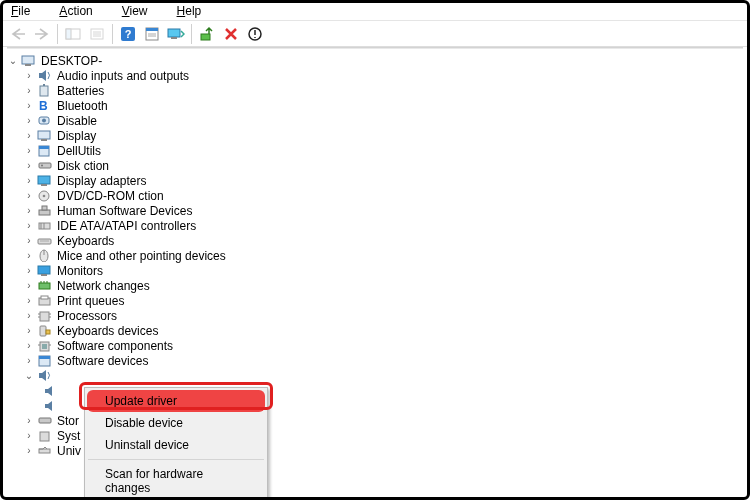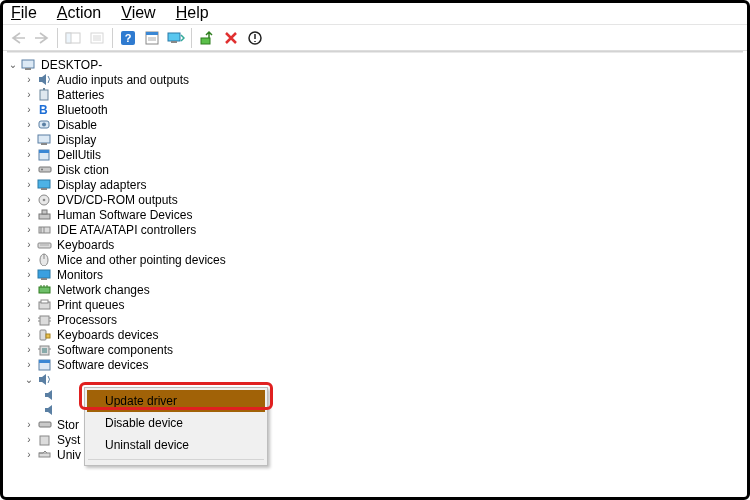--- a/index.html
+++ b/index.html
@@ -13,23 +13,23 @@
     border: 3px solid #000;
     border-radius: 6px;
     position: relative;
     overflow: hidden;
     color: #000;
   }
 
   
   .menubar {
     display: flex;
-    gap: 20px;
+    gap: 29px;
     padding: 1px 8px 2px 8px;
-    font-size: 16px;
+    font-size: 12px;
     border-bottom: 1px solid #e5e5e5;
   }
   .menubar span { cursor: default; }
   .menubar .u { text-decoration: underline; }
 
   
   .toolbar {
     display: flex;
     align-items: center;
     gap: 2px;
@@ -103,21 +103,22 @@
     border: 1px solid #bdbdbd;
     box-shadow: 2px 2px 3px rgba(0,0,0,.25);
     font-size: 12px;
     padding: 2px;
   }
   .ctx-item {
     padding: 4px 18px;
     color: #000;
   }
   .ctx-item.hl {
-    background: #a16207;
+    background: #ef4444;
+    border-radius: 6px;
   }
   .ctx-sep {
     height: 1px;
     background: #d4d4d4;
     margin: 3px 1px;
   }
 
   .red-box {
     position: absolute;
     left: 76px;
@@ -304,21 +305,21 @@
         <span class="lbl">Display adapters</span>
       </div>
       <div class="node pad1">
         <span class="twisty">›</span>
         <span class="ico">
           <svg width="16" height="13">
             <circle cx="7" cy="7" r="5" fill="#e8e8e8" stroke="#888"></circle>
             <circle cx="7" cy="7" r="1.3" fill="#888"></circle>
           </svg>
         </span>
-        <span class="lbl">DVD/CD-ROM outputs</span>
+        <span class="lbl">DVD/CD-ROM ction</span>
       </div>
       <div class="node pad1">
         <span class="twisty">›</span>
         <span class="ico">
           <svg width="16" height="13">
             <rect x="2" y="6" width="11" height="5" fill="#c9c9c9" stroke="#777"></rect>
             <rect x="5" y="2" width="5" height="4" fill="#c9c9c9" stroke="#777"></rect>
           </svg>
         </span>
         <span class="lbl">Human Software Devices</span>
@@ -488,16 +489,17 @@
       </div>
     </div>
 
 </div>
 
 <div class="ctx">
   <div class="ctx-item hl">Update driver</div>
   <div class="ctx-item">Disable device</div>
   <div class="ctx-item">Uninstall device</div>
   <div class="ctx-sep"></div>
+  <div class="ctx-item">Scan for hardware changes</div>
 
 </div>
 
 <div class="red-box"></div>
 
 </body></html>

